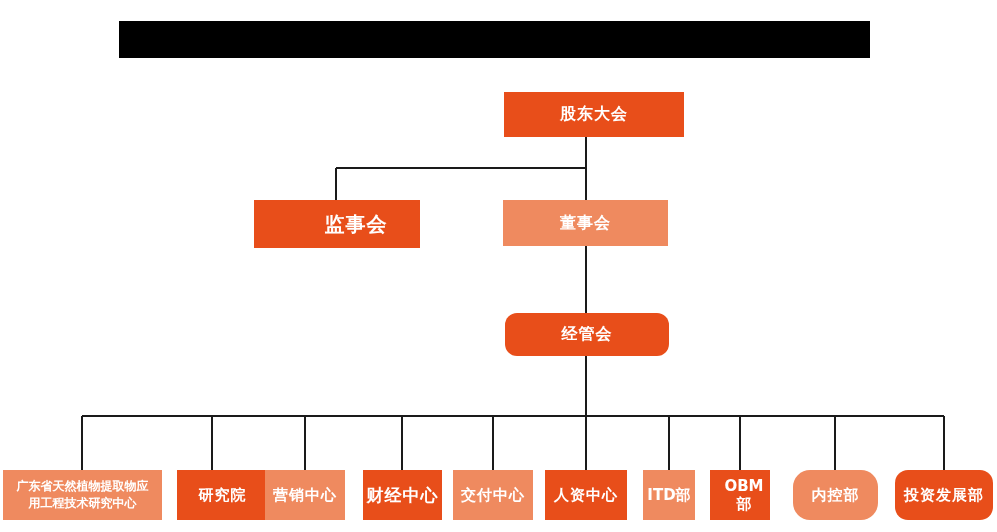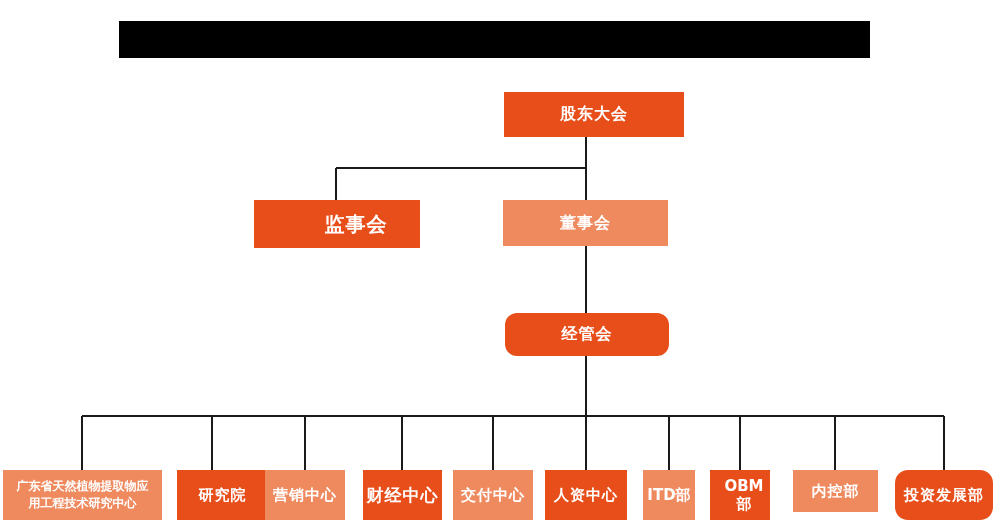--- a/index.html
+++ b/index.html
@@ -56,21 +56,21 @@
 
   
   .n-research-center    { left:   3px; top: 470px; width: 159px; height: 50px; font-size: 12px; line-height: 1.4; padding: 0 9px; letter-spacing: 0; }
   .n-research-institute { left: 177px; top: 470px; width:  91px; height: 50px; font-size: 15px; }
   .n-marketing          { left: 265px; top: 470px; width:  80px; height: 50px; font-size: 15px; }
   .n-finance            { left: 363px; top: 470px; width:  79px; height: 50px; font-size: 17px; }
   .n-delivery           { left: 453px; top: 470px; width:  80px; height: 50px; font-size: 15px; }
   .n-hr                 { left: 545px; top: 470px; width:  82px; height: 50px; font-size: 15px; }
   .n-itd                { left: 643px; top: 470px; width:  52px; height: 50px; font-size: 15px; letter-spacing: 0; }
   .n-obm                { left: 710px; top: 470px; width:  60px; height: 50px; font-size: 15px; letter-spacing: 0; padding-left: 8px; }
-  .n-internal-control   { left: 793px; top: 470px; width:  85px; height: 42px; font-size: 15px; }
+  .n-internal-control   { left: 793px; top: 470px; width:  85px; height: 50px; font-size: 15px; border-radius: 17px; }
   .n-investment         { left: 895px; top: 470px; width:  98px; height: 50px; font-size: 15px; border-radius: 13px; }
 </style>
 </head>
 <body>
 
 <div class="canvas" style="--bg: #ffffff; --primary: #e84e1a; --secondary: #ef8a5f; --line: #1a1a1a; --node-text: #ffffff; --redaction: #000000;">
 
   <div class="redacted-bar"></div>
 
   <svg class="connectors" width="997" height="532" viewBox="0 0 997 532" shape-rendering="crispEdges">

